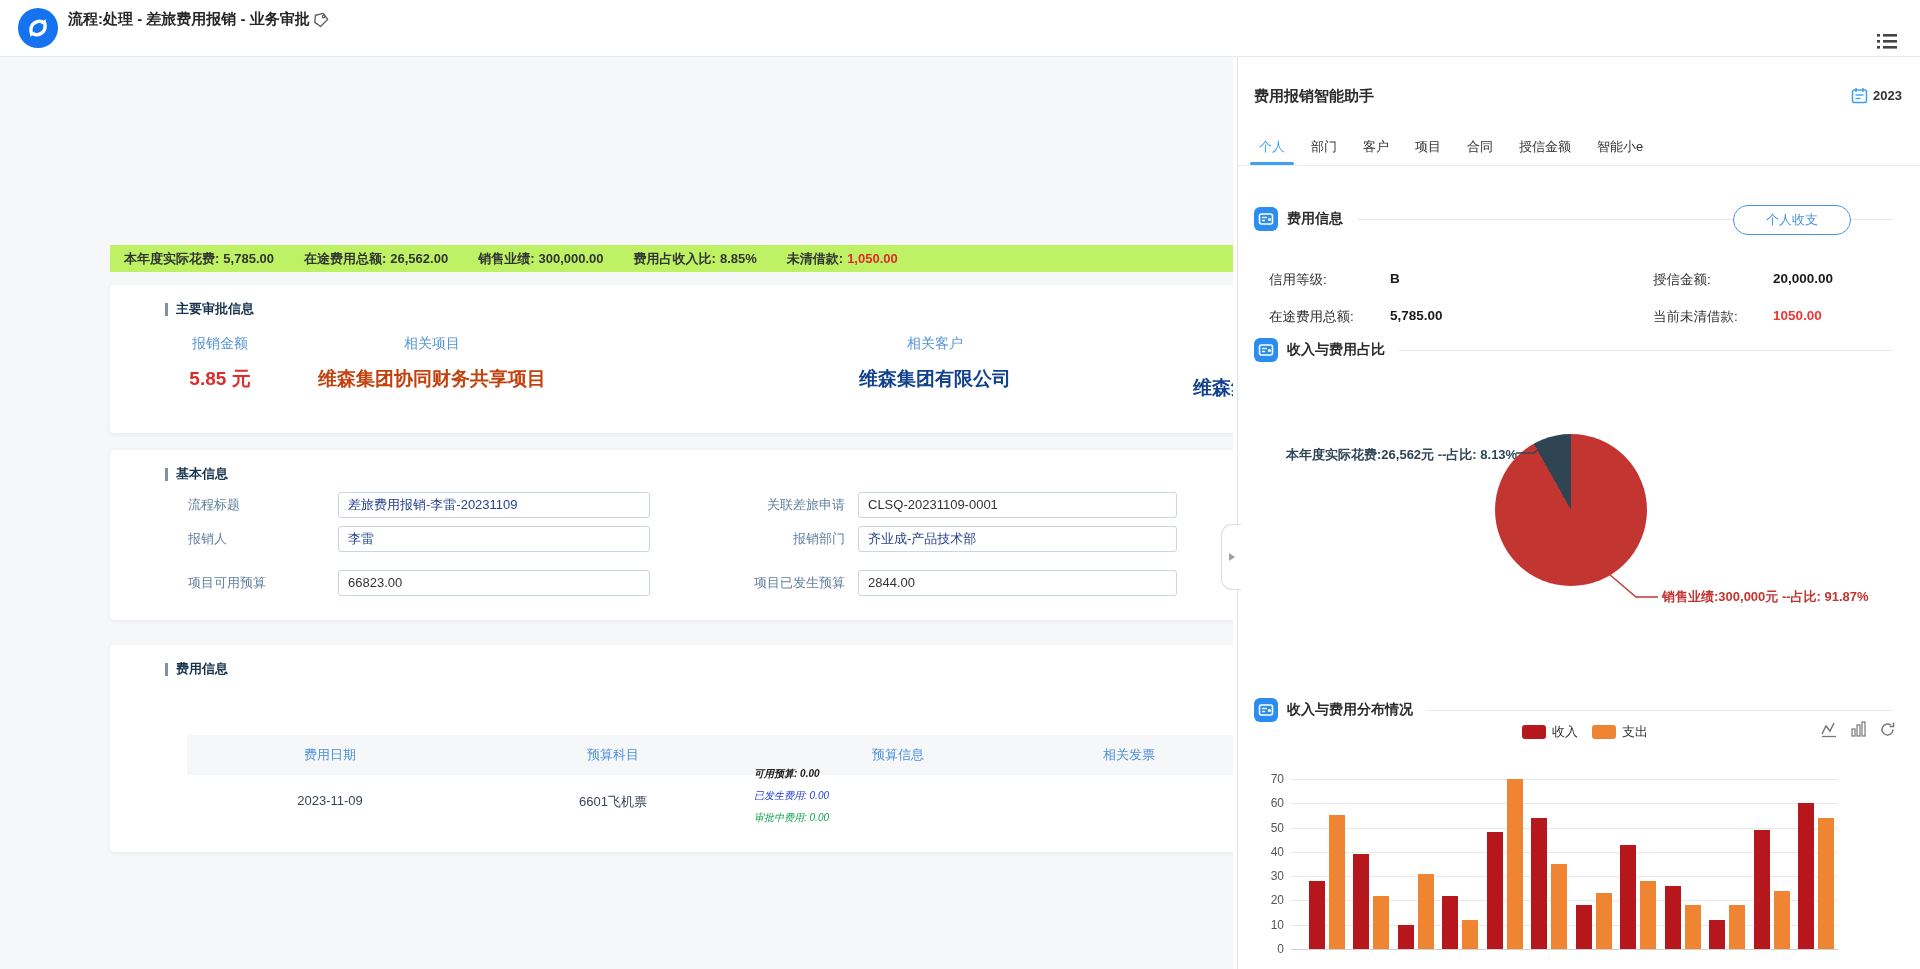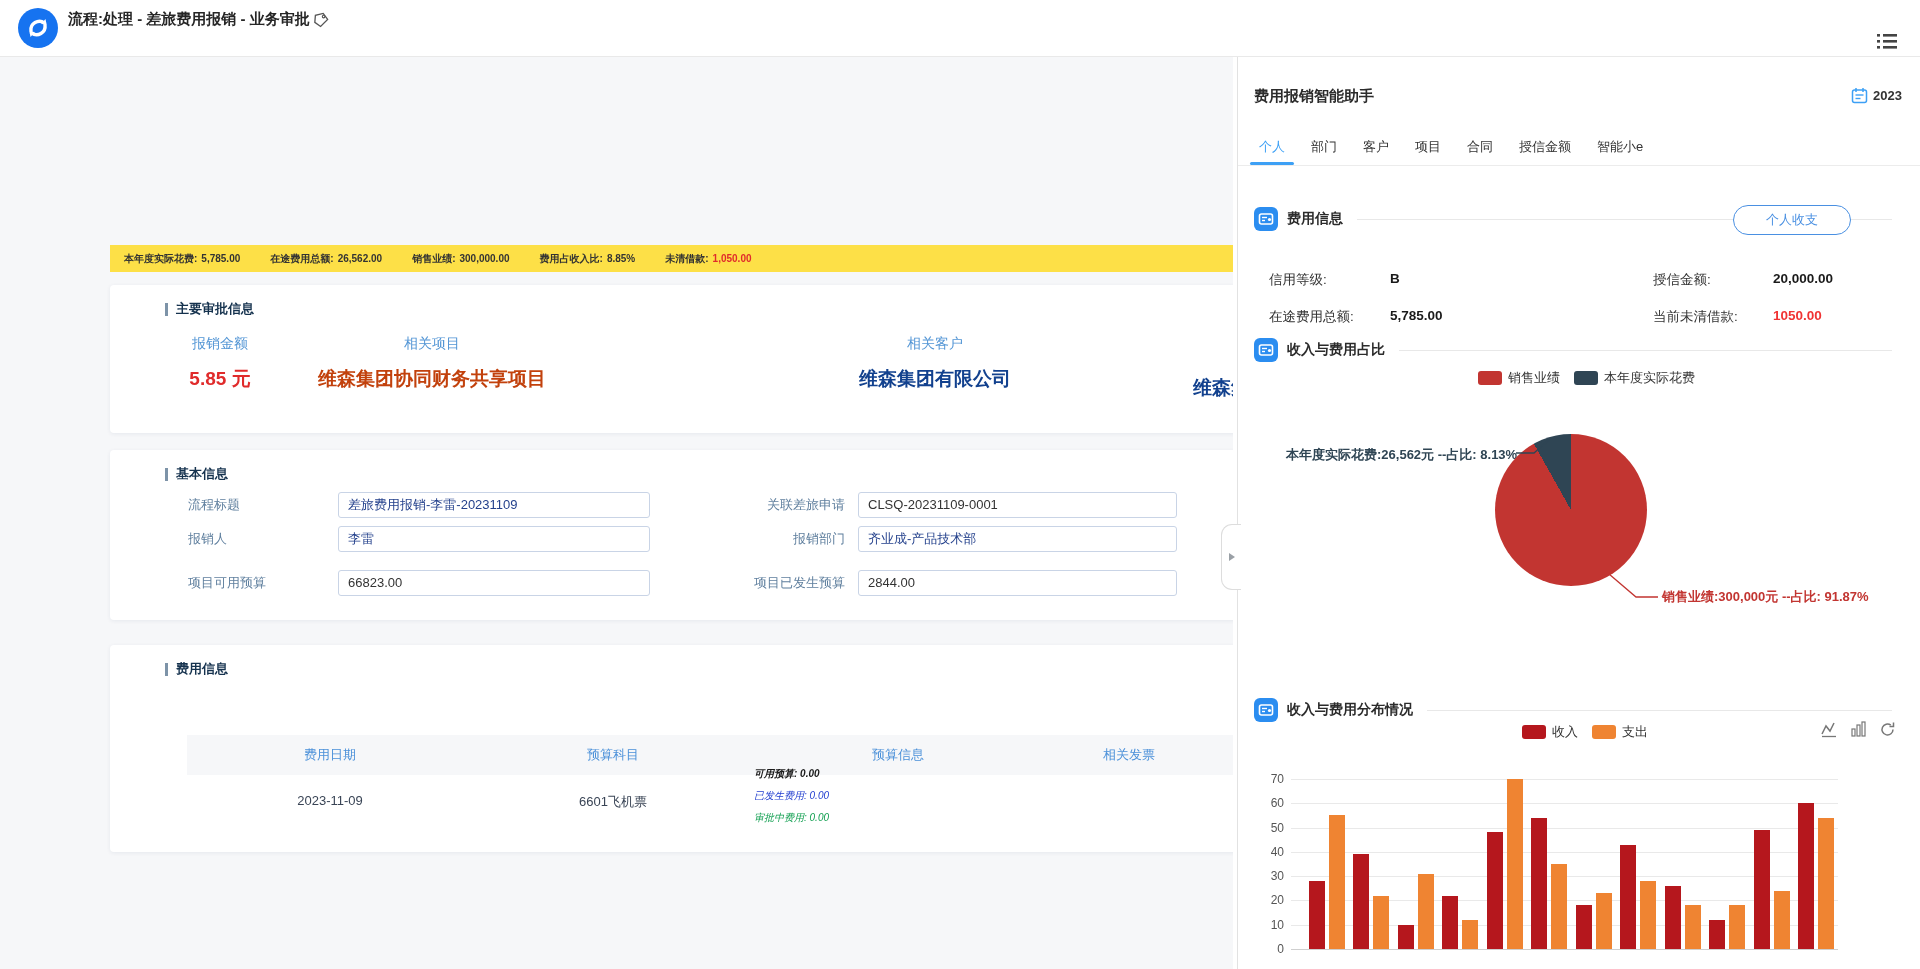--- a/index.html
+++ b/index.html
@@ -19,22 +19,22 @@
   .tb-tab.active::after { content:""; position:absolute; left:0; right:0; bottom:0; height:3px; background:#4aa8f0; border-radius:2px; }
   .menu-ic { position:absolute; right:22px; top:32px; }
 
   
   .main { position:absolute; left:0; top:57px; width:1233px; height:912px; background:#f6f7f9; overflow:hidden; }
   .card { position:absolute; left:110px; width:1646px; background:#fff; border-radius:4px;
     box-shadow:0 1px 4px rgba(20,40,80,.07); }
   .card-head { top:63px; height:108px; text-align:center; }
   .form-title { padding-top:17px; font-size:30px; font-weight:bold; color:#2e4c7c; letter-spacing:3px; }
   .form-sub { margin-top:8px; font-size:16px; color:#4d7fb8; letter-spacing:1px; }
-  .statsbar { position:absolute; left:110px; top:188px; width:1646px; height:27px; background:#fde047;
-    display:flex; align-items:center; padding-left:14px; font-size:10px; }
+  .statsbar { position:absolute; left:110px; top:188px; width:1646px; height:27px; background:#bef264;
+    display:flex; align-items:center; padding-left:14px; font-size:13px; }
   .stat { margin-right:30px; white-space:nowrap; }
   .stat .sl { font-weight:600; color:#333; }
   .stat .sv { font-weight:600; margin-left:4px; }
   .card-approve { top:228px; height:148px; }
   .card-basic   { top:393px; height:170px; }
   .card-expense { top:588px; height:207px; }
   .sec-title { position:absolute; left:55px; top:15px; display:flex; align-items:center;
     font-size:13px; font-weight:bold; color:#15324e; }
   .sec-title::before { content:""; width:3px; height:13px; background:#7d93a8; margin-right:8px; }
   .ap-item { position:absolute; text-align:center; transform:translateX(-50%); white-space:nowrap; }
@@ -241,26 +241,20 @@
       <svg width="16" height="16" viewBox="0 0 16 16">
           <rect x="1.5" y="3" width="13" height="10" rx="2" fill="none" stroke="#fff" stroke-width="1.6"></rect>
           <line x1="4" y1="6.5" x2="9" y2="6.5" stroke="#fff" stroke-width="1.4"></line>
           <line x1="4" y1="9.5" x2="7" y2="9.5" stroke="#fff" stroke-width="1.4"></line>
           <circle cx="11.5" cy="8.5" r="1.6" fill="#fff"></circle>
         </svg>
     </span>
     <span class="sec-name">收入与费用占比</span>
     <span class="sec-line"></span>
   </div>
-  <div class="legend" id="pie-legend" style="top:312px;">
-      <div class="sw" style="background: rgb(194, 53, 49);"></div>
-      <div style="display: inline;">销售业绩</div>
-      <div class="sw" style="background: rgb(47, 69, 84);"></div>
-      <div style="display: inline;">本年度实际花费</div>
-    </div>
   <div class="anno" id="pie-anno-dark" style="left:48px; top:389px; color:#2f4554;">本年度实际花费:26,562元 --占比: 8.13%</div>
   <div class="pie" id="pie-chart" style="background: conic-gradient(from -29.268deg, rgb(47, 69, 84) 0deg, rgb(47, 69, 84) 29.268deg, rgb(194, 53, 49) 29.268deg, rgb(194, 53, 49) 360deg);"></div>
   <div class="anno" id="pie-anno-red" style="left:424px; top:531px; color:#c23531;">销售业绩:300,000元 --占比: 91.87%</div>
   <svg id="leader-lines" width="683" height="912" style="position:absolute; left:0; top:0; pointer-events:none;">
     <polyline points="278,396 296,396 313,381" fill="none" stroke="#2f4554" stroke-width="1.3"></polyline>
     <polyline points="371,517 398,540 420,540" fill="none" stroke="#c23531" stroke-width="1.3"></polyline>
   </svg>
 
   <div class="sec-head" style="top:641px;">
     <span class="sec-ic">

